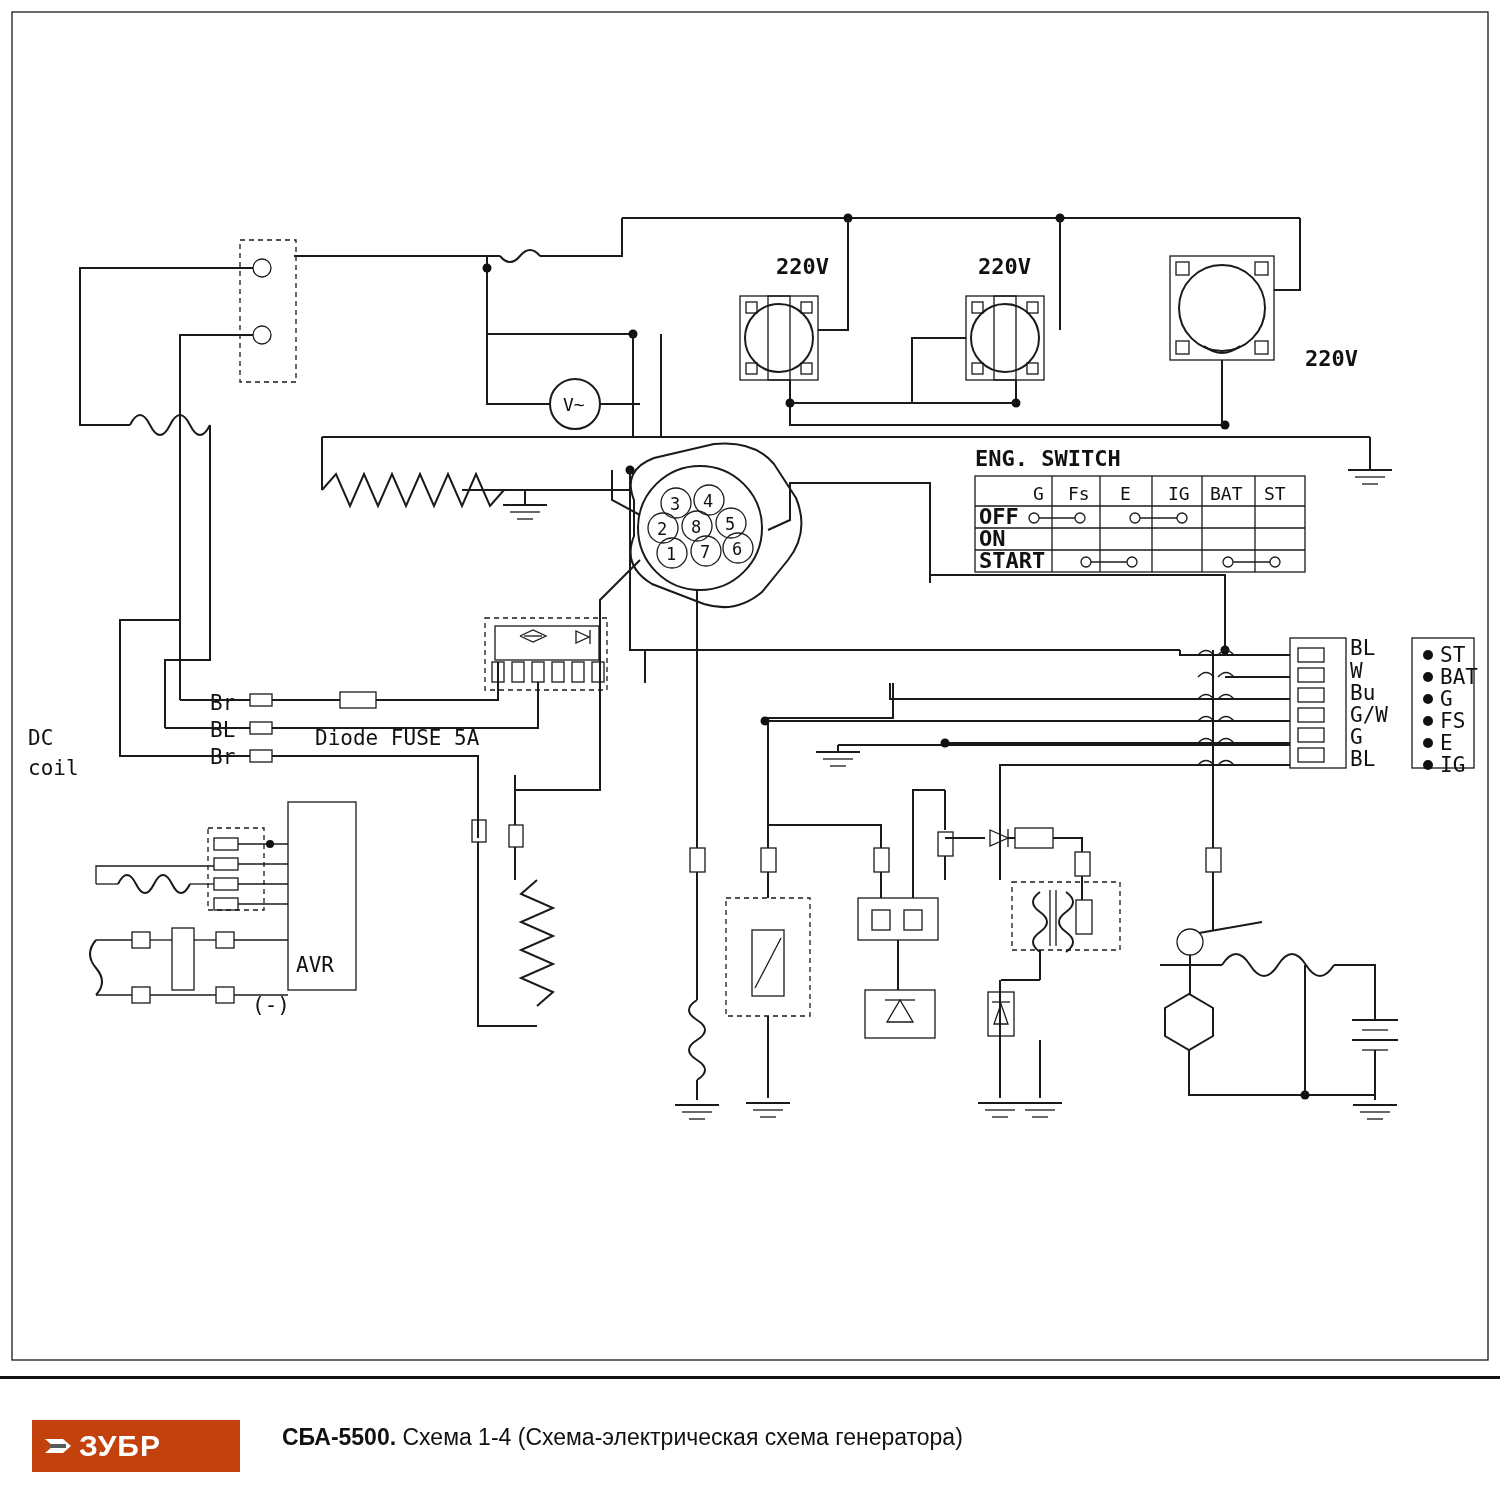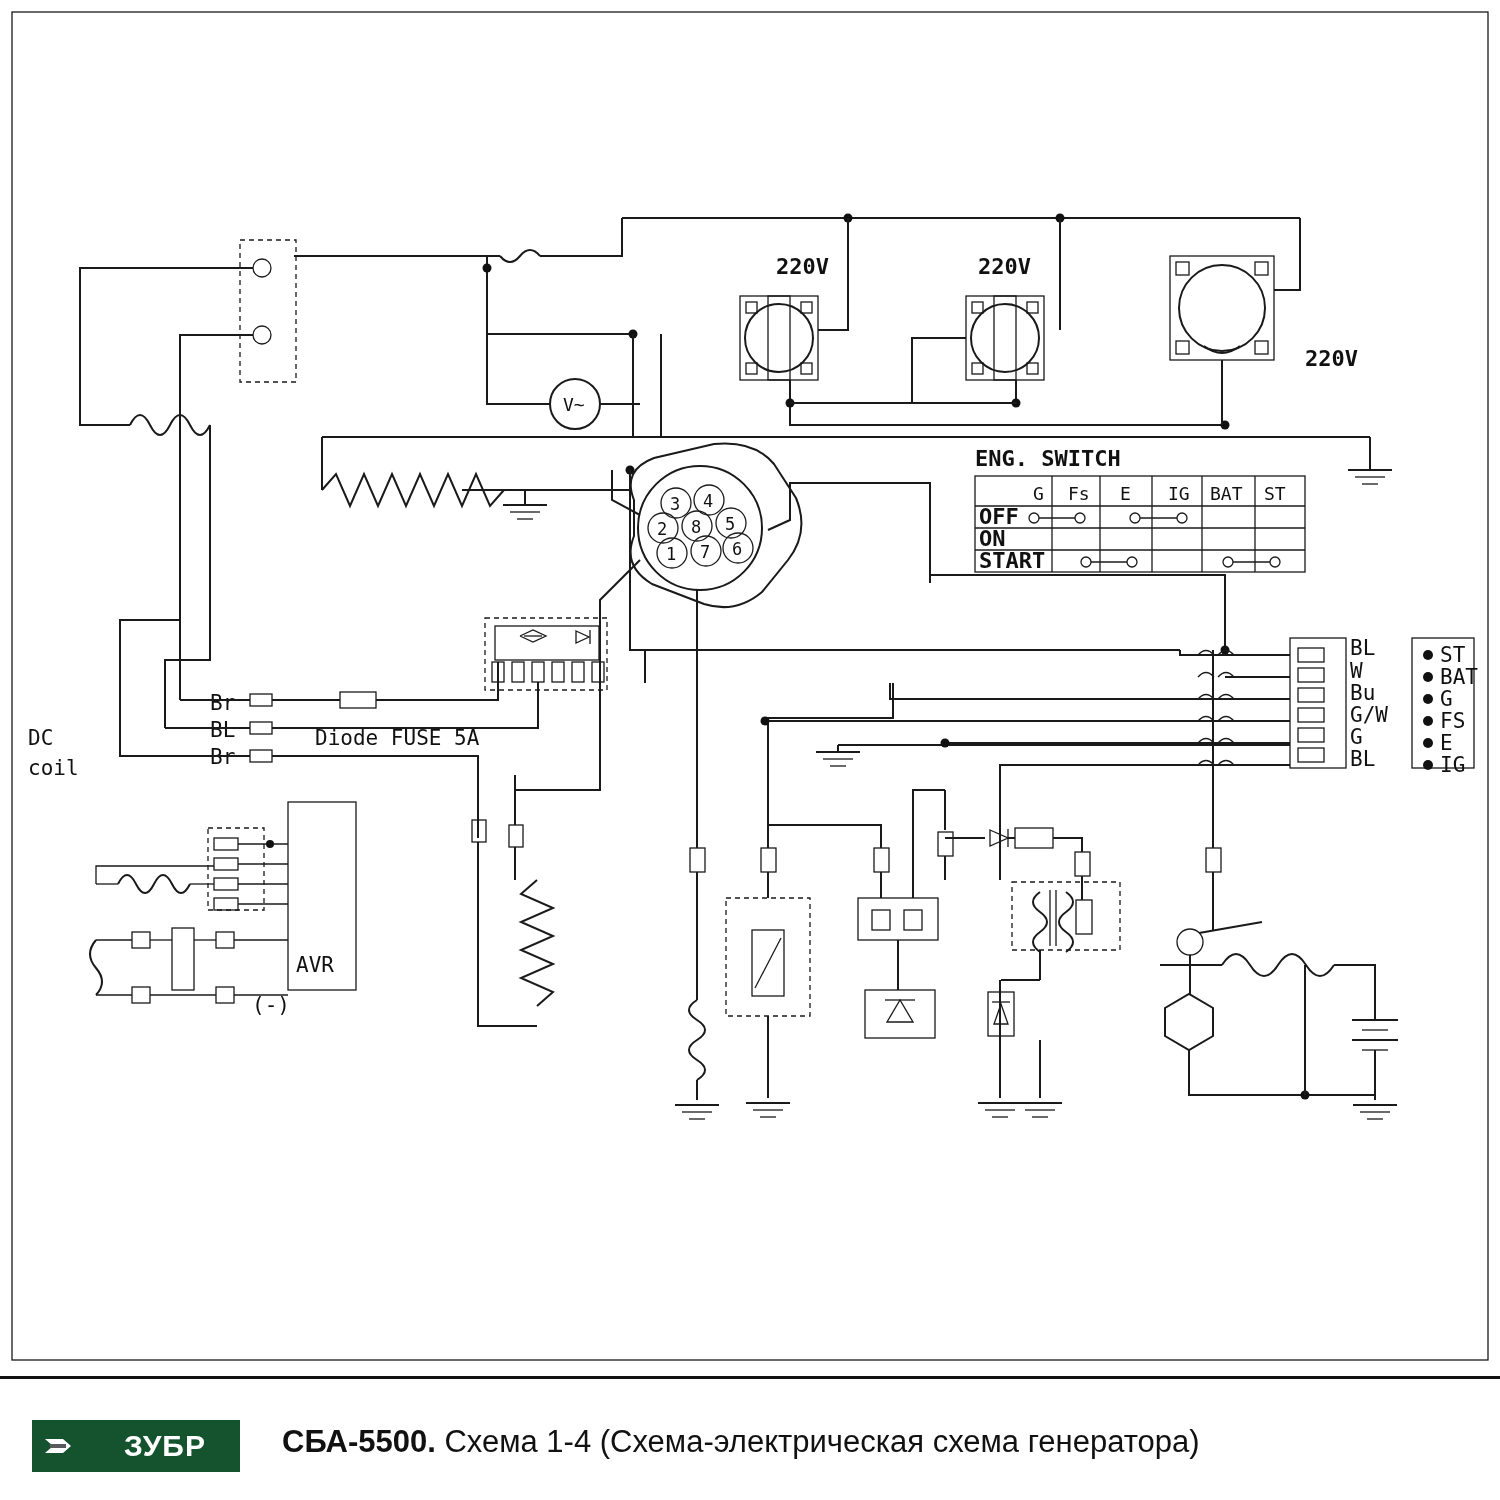--- a/index.html
+++ b/index.html
@@ -9,24 +9,24 @@
   .wire{stroke:#1a1a1a;stroke-width:2;fill:none;}
   .thin{stroke:#1a1a1a;stroke-width:1.3;fill:none;}
   .dash{stroke:#1a1a1a;stroke-width:1.3;fill:none;stroke-dasharray:5 4;}
   .lbl{font-family:"DejaVu Sans Mono",monospace;font-size:21px;fill:#111;}
   .lbl-b{font-family:"DejaVu Sans Mono",monospace;font-size:22px;font-weight:bold;fill:#111;}
   .lbl-s{font-family:"DejaVu Sans Mono",monospace;font-size:18px;fill:#111;}
   .pin{font-family:"DejaVu Sans Mono",monospace;font-size:17px;fill:#111;}
   .dot{fill:#111;}
   .footer{position:absolute;left:0;top:1376px;width:1500px;height:124px;background:#ffffff;}
   .frule{position:absolute;left:0;top:0;width:1500px;height:3px;background:#111;}
-  .logo{position:absolute;left:32px;top:44px;width:208px;height:52px;background:#14532d;display:flex;align-items:center;gap:45px;}
+  .logo{position:absolute;left:32px;top:44px;width:208px;height:52px;background:#c2410c;display:flex;align-items:center;}
   .logo-arrow{width:34px;height:34px;margin-left:9px;position:relative;}
   .logo-txt{color:#fff;font-family:"Liberation Sans",sans-serif;font-weight:bold;font-size:30px;letter-spacing:1px;margin-left:4px;}
-  .caption{position:absolute;left:282px;top:48px;font-family:"Liberation Sans",sans-serif;font-size:31px;color:#111;}
+  .caption{position:absolute;left:282px;top:48px;font-family:"Liberation Sans",sans-serif;font-size:23px;color:#111;}
   .caption b{font-weight:bold;}
 </style>
 </head>
 <body>
 
 <div id="diagram">
 <svg width="1500" height="1500" viewBox="0 0 1500 1500" xmlns="http://www.w3.org/2000/svg">
 
   <rect x="12" y="12" width="1476" height="1348" class="thin" fill="none"></rect>
 

